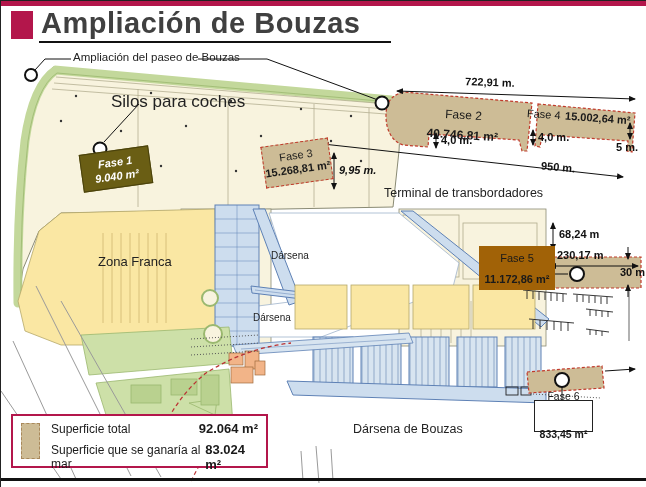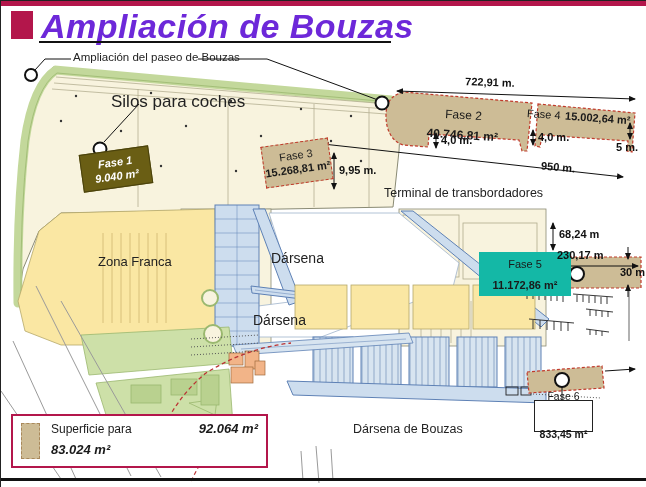--- a/index.html
+++ b/index.html
@@ -1,43 +1,43 @@
 <!DOCTYPE html>
 <html><head>
 <meta charset="utf-8">
 <style>
   html,body{margin:0;padding:0;background:#e8e8e8;}
   #stage{position:relative;width:646px;height:487px;background:#fff;border:1px solid #222;
          overflow:hidden;font-family:"Liberation Sans","DejaVu Sans",sans-serif;color:#1a1a1a;}
   .abs{position:absolute;}
   #topbar{left:0;top:0;width:646px;height:5px;background:#b3164b;}
   #titlesq{left:10px;top:10px;width:22px;height:28px;background:#b3164b;}
-  #title{left:40px;top:6px;font-size:34px;font-weight:bold;letter-spacing:.5px;color:#6d28d9;font-style:italic;}
+  #title{left:40px;top:6px;font-size:29px;font-weight:bold;letter-spacing:.5px;color:#404040;}
   #title-underline{left:38px;top:40px;width:352px;height:2px;background:#111;}
   #botbar{left:0;top:477px;width:646px;height:3px;background:#111;}
-  .lbl{position:absolute;font-size:14px;color:#222;white-space:nowrap;}
+  .lbl{position:absolute;font-size:10px;color:#222;white-space:nowrap;}
   .meas{position:absolute;font-size:11px;font-weight:bold;color:#111;white-space:nowrap;}
   .phase-name{font-size:11px;}
   .phase-area{font-size:11px;font-weight:bold;}
   #fase1-box{left:80px;top:149px;width:68px;height:36px;background:#6a5e14;border:1px solid #4a420c;
       transform:rotate(-8deg);color:#fff;text-align:center;font-style:italic;font-weight:bold;
       display:flex;flex-direction:column;justify-content:center;line-height:1.3;}
   #fase2-label{left:398px;top:103px;width:128px;text-align:center;transform:rotate(3.5deg);line-height:1.25;}
   #fase3-box{left:262px;top:141px;width:66px;height:40px;background:#cdbc96;border:1px dashed #c03a2b;
       transform:rotate(-8deg);text-align:center;display:flex;flex-direction:column;justify-content:center;line-height:1.25;}
   #fase4-label{left:526px;top:106px;width:116px;transform:rotate(4deg);white-space:nowrap;}
-  #fase5-label{left:478px;top:251px;width:68px;background:#14b8a6;text-align:center;line-height:1.3;padding:1px 12px;}
+  #fase5-label{left:478px;top:245px;width:68px;background:#a16207;text-align:center;line-height:1.3;padding:1px 4px;}
   #fase6-box{left:533px;top:399px;width:57px;height:30px;background:#fff;border:1px solid #222;
       text-align:center;display:flex;flex-direction:column;justify-content:center;line-height:1.3;gap:24px;}
   #fase6-box .phase-name,#fase6-box .phase-area{font-size:10.5px;}
   #legend{left:10px;top:413px;width:253px;height:50px;background:#fff;border:2px solid #b3164b;z-index:30;}
   #legend .swatch{position:absolute;left:8px;top:7px;width:17px;height:34px;background:#cdbc96;border:1px dashed #a9885a;}
   #legend .lrow{position:absolute;left:38px;right:8px;display:flex;justify-content:space-between;align-items:baseline;}
   #legend .lrow.r0{top:5px;} #legend .lrow.r1{top:26px;}
-  #legend .llabel{font-size:12px;} #legend .lvalue{font-size:13px;font-weight:bold;font-style:italic;}
+  #legend .llabel{font-size:12px;} #legend .lvalue{font-size:13px;font-weight:bold;}
   svg{position:absolute;left:0;top:0;}
 </style>
 </head>
 <body>
 
 <div id="stage">
 
   <svg width="646" height="487" viewBox="0 0 646 487">
     <defs>
       <marker id="arE" markerWidth="8" markerHeight="8" refX="6" refY="3" orient="auto">
@@ -294,29 +294,30 @@
   <div class="abs" id="fase6-box">
     <span class="phase-name">Fase 6</span>
     <span class="phase-area">833,45 m²</span>
   </div>
 
   <div class="meas" style="left:444px;top:75px;width:90px;text-align:center;transform:rotate(2deg);">722,91 m.</div>
   <div class="meas" style="left:440px;top:133px;">4,0 m.</div>
   <div class="meas" style="left:537px;top:130px;">4,0 m.</div>
   <div class="meas" style="left:615px;top:140px;">5 m.</div>
   <div class="meas" style="left:540px;top:160px;transform:rotate(5deg);">950 m.</div>
-  <div class="meas" style="left:338px;top:163px;">9,95 m.</div>
+  <div class="meas" style="left:338px;top:163px;font-style:italic;">9,95 m.</div>
   <div class="meas" style="left:558px;top:227px;">68,24 m</div>
   <div class="meas" style="left:556px;top:248px;">230,17 m</div>
   <div class="meas" style="left:619px;top:265px;">30 m</div>
 
   <div class="abs" id="legend">
     <div class="swatch"></div>
     <div class="lrow r0">
-      <span class="llabel">Superficie para</span>
+      <span class="llabel">Superficie total</span>
       <span class="lvalue">92.064 m²</span>
     </div>
     <div class="lrow r1">
+      <span class="llabel">Superficie que se ganaría al mar</span>
       <span class="lvalue">83.024 m²</span>
     </div>
   </div>
 
 </div>
 
 </body></html>

